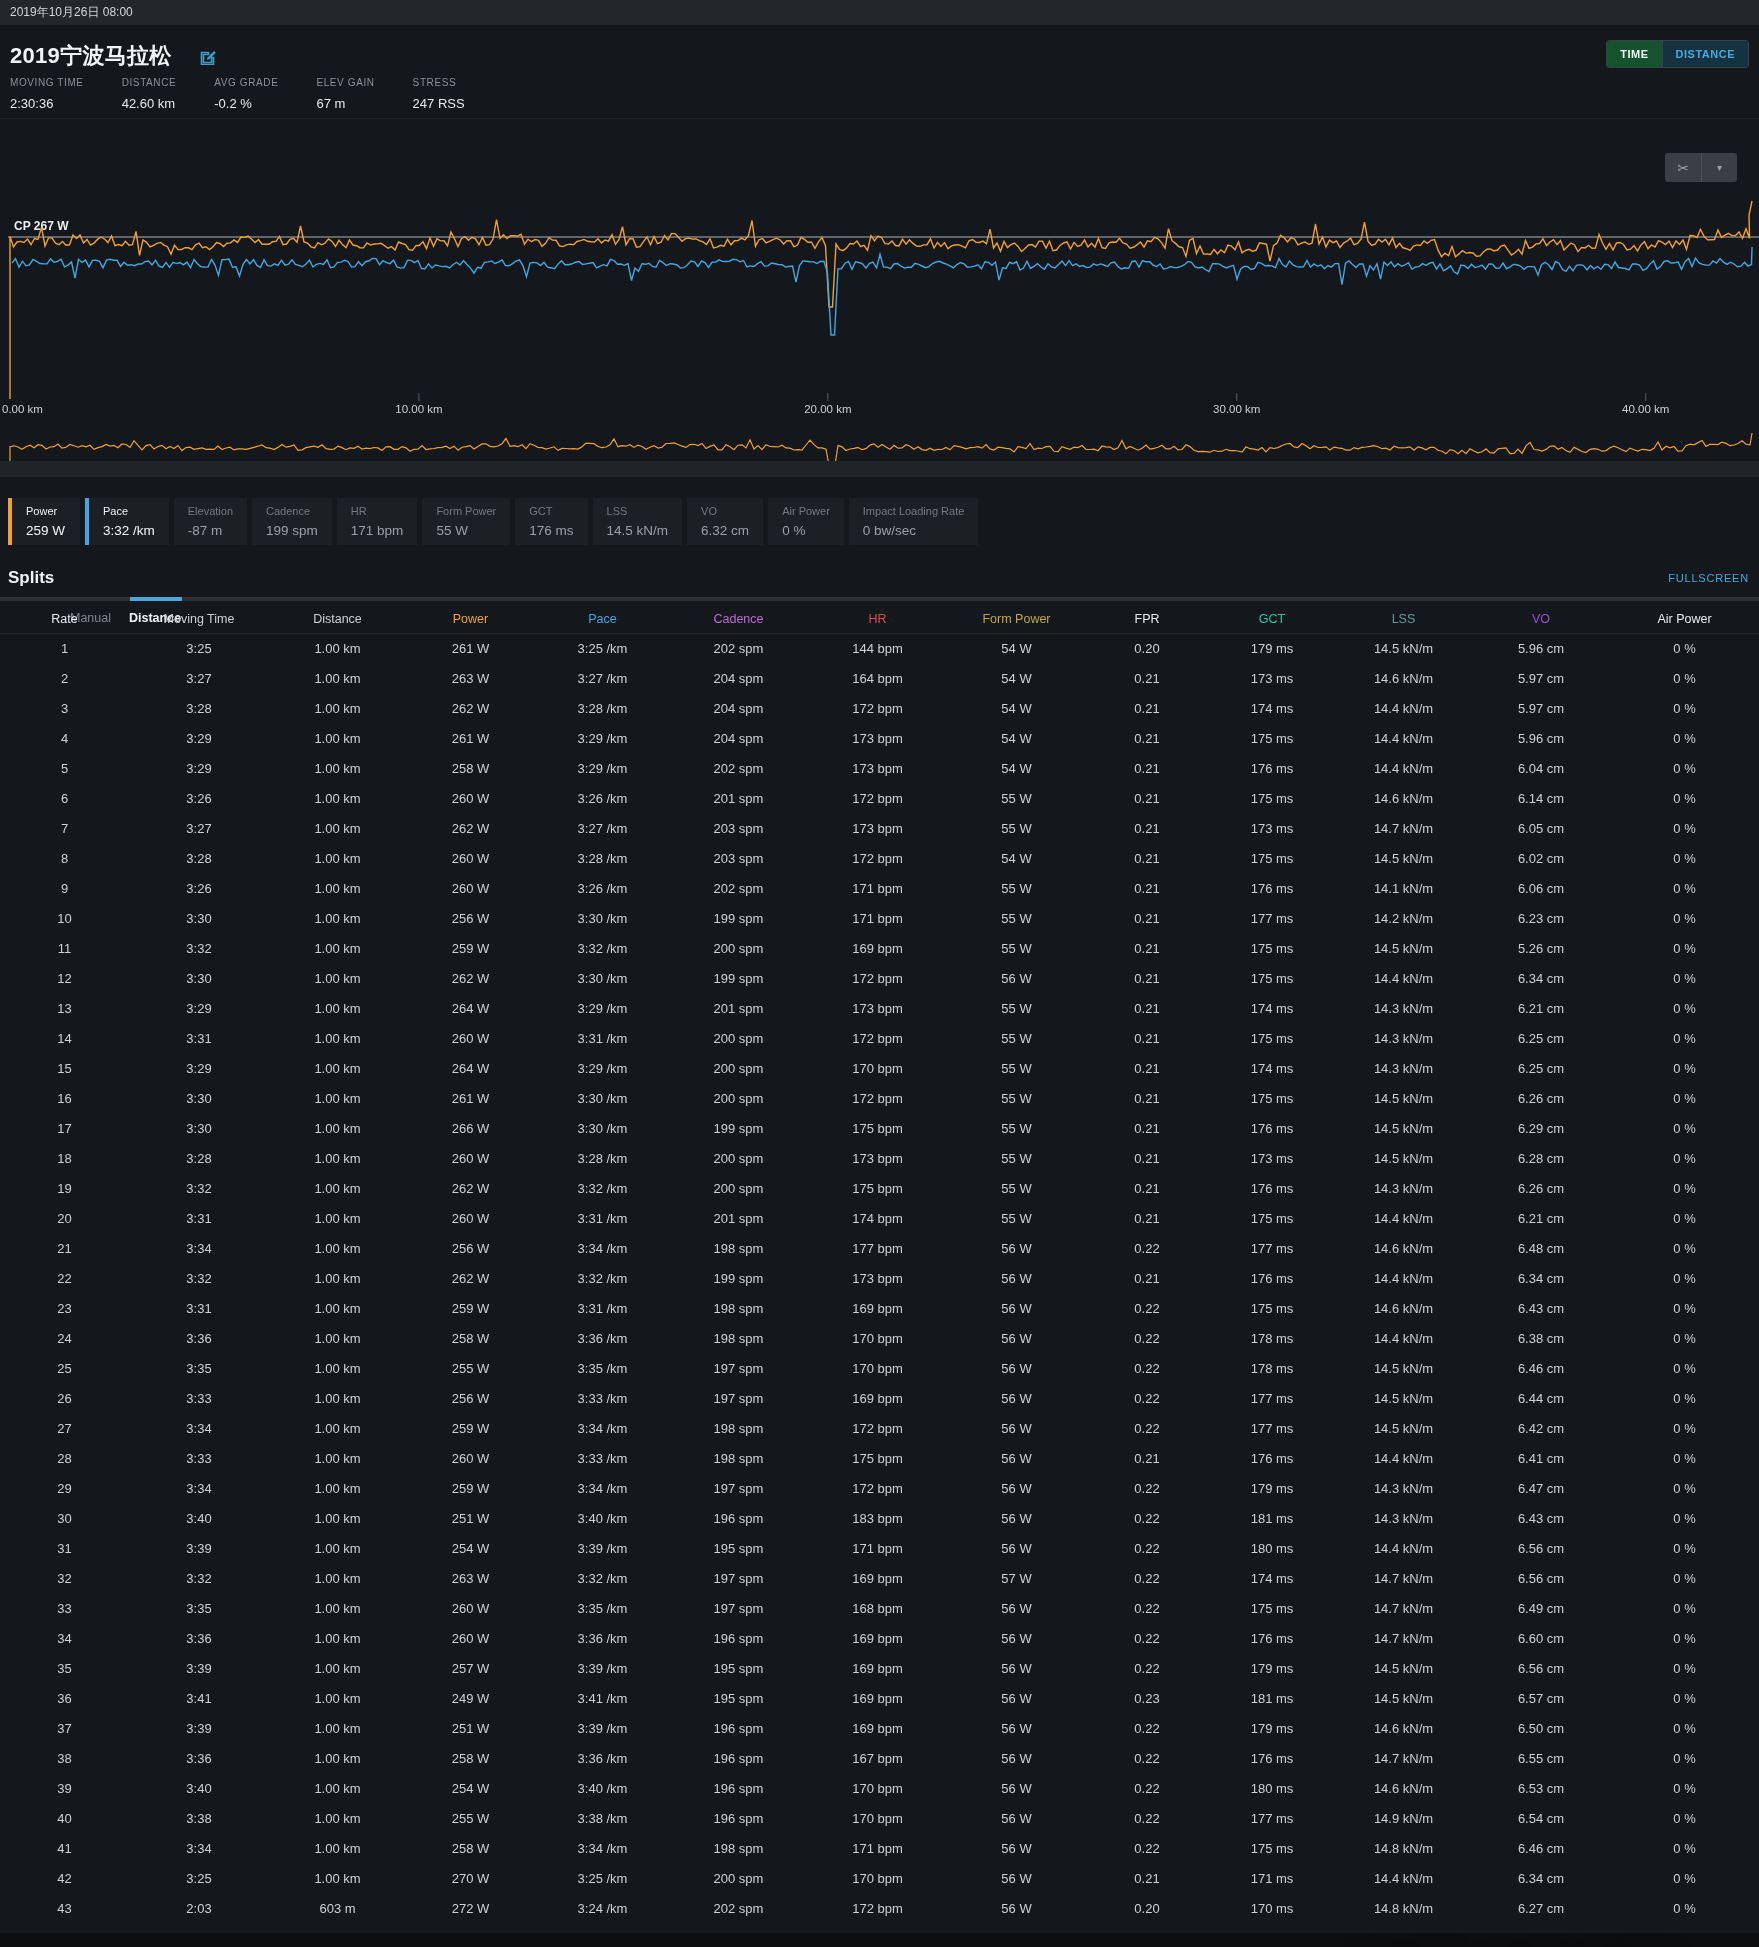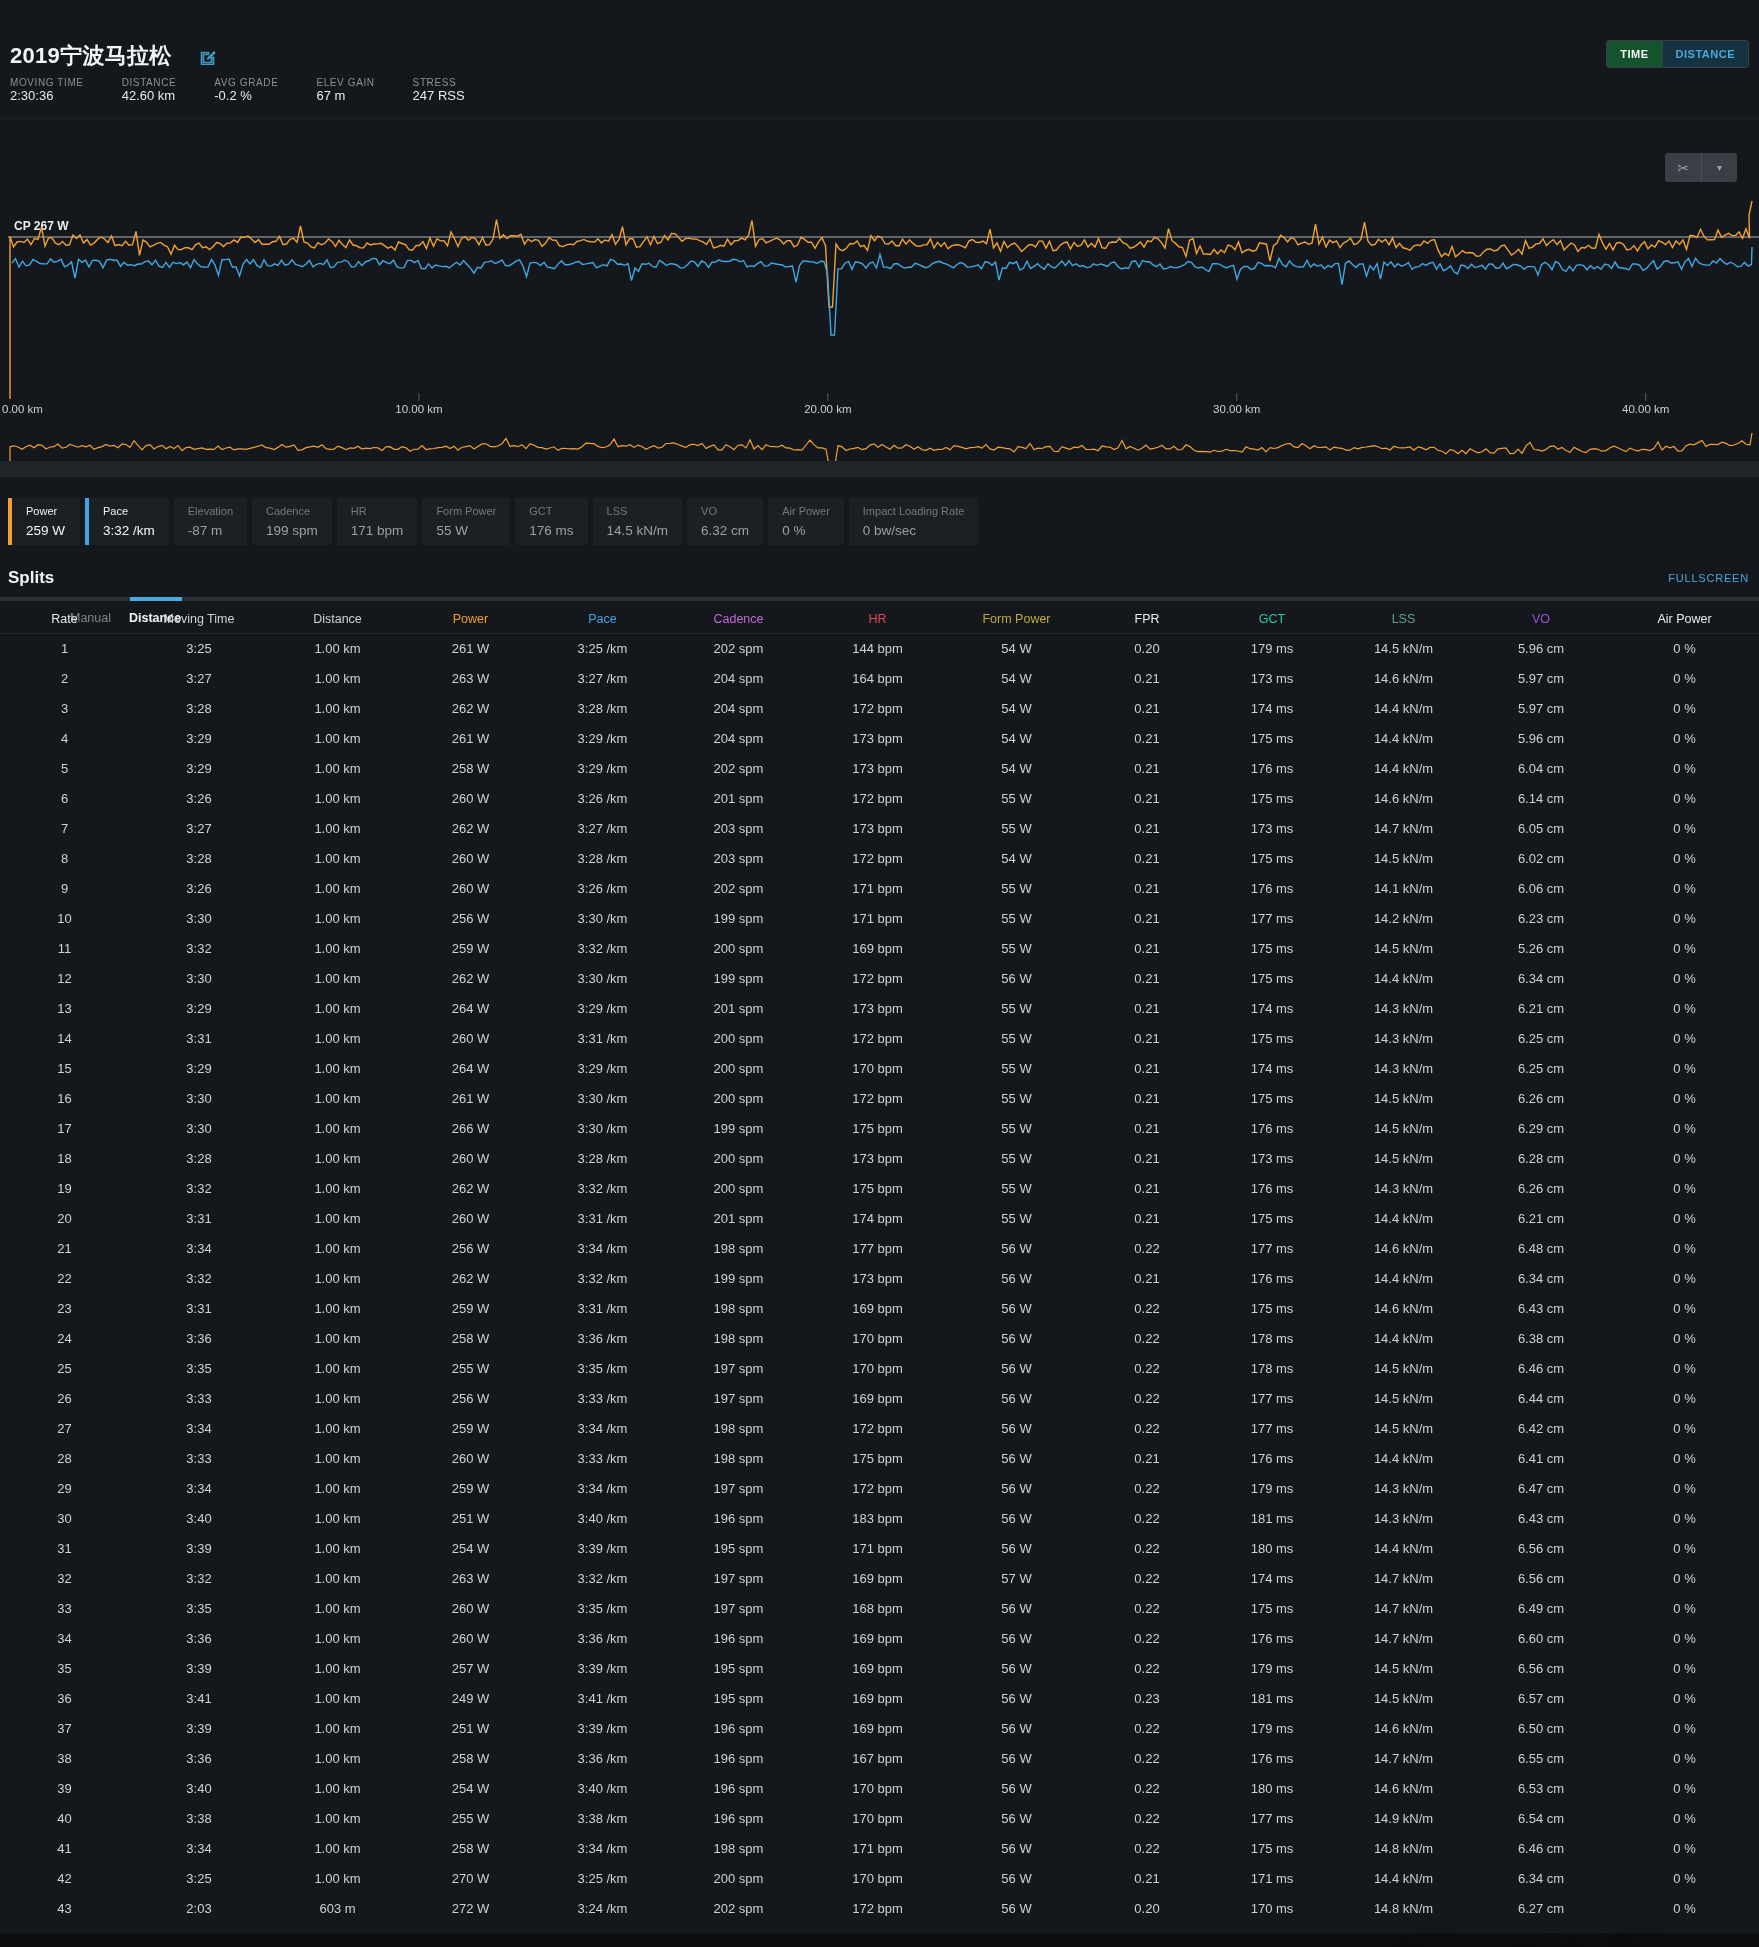--- a/index.html
+++ b/index.html
@@ -13,21 +13,21 @@
   .header { position:absolute; left:0; top:25px; width:100%; height:93px; background:#14171b; }
   .title-row { position:absolute; left:10px; top:16px; display:flex; align-items:center; gap:28px; }
   .activity-title { font-size:22px; font-weight:bold; color:#f2f4f5; letter-spacing:.3px; }
   .edit-icon { width:17px; height:17px; cursor:pointer; }
   .view-toggle { position:absolute; right:10px; top:15px; display:flex; border:1px solid #3a4046; border-radius:3px; overflow:hidden; }
   .view-toggle .seg { padding:7px 13px; font-size:11px; font-weight:bold; letter-spacing:.5px; cursor:pointer;
                       background:#14532d; color:#f4f6f7; }
   .view-toggle .seg.active { background:#143240; color:#4aa9da; border-left:1px solid #3a4046; }
   .stats-row { position:absolute; left:10px; top:52px; display:flex; gap:38px; }
   .stat .lbl { font-size:10px; color:#8b9197; letter-spacing:.6px; }
-  .stat .val { font-size:13px; color:#e8eaec; margin-top:0; }
+  .stat .val { font-size:13px; color:#e8eaec; margin-top:8px; }
 
   .chart-section { position:absolute; left:0; top:118px; width:100%; height:380px; border-top:1px solid #1d2126; }
   .crop-group { position:absolute; right:22px; top:34px; display:flex; background:#3a3f45; border-radius:3px; overflow:hidden; }
   .crop-group .g { width:36px; height:29px; display:flex; align-items:center; justify-content:center;
                    color:#9aa0a5; font-size:14px; cursor:pointer; }
   .crop-group .g + .g { border-left:1px solid #4a5056; }
   .main-chart { position:absolute; left:0; top:0; width:1759px; height:300px; }
   .mini-chart { position:absolute; left:0; top:306px; width:1759px; height:56px; }
   .nav-track  { position:absolute; left:0; top:342px; width:1759px; height:16px; background:#1f2428; }
 
@@ -59,20 +59,23 @@
   .watermark { position:absolute; left:1360px; top:1948px; font-size:47px; font-weight:bold; color:#ffffff;
                letter-spacing:3px; white-space:nowrap; z-index:50;
                text-shadow:0 2px 8px rgba(0,0,0,.9), 0 0 22px rgba(0,0,0,.65); }
   .footer-strip { position:absolute; left:0; top:1933px; width:100%; height:14px; background:#0c0e10; }
 </style>
 </head>
 <body>
 
 <div class="app">
 
+  <div class="top-bar">
+    <span>2019年10月26日 08:00</span>
+  </div>
 
   <div class="header">
     <div class="title-row">
       <span class="activity-title">2019宁波马拉松</span>
       <svg class="edit-icon" viewBox="0 0 17 17">
         <path d="M1.5 4.5h7v2h-5v8h8v-5h2v7h-12z" fill="none" stroke="#3e9dc4" stroke-width="1.6"></path>
         <path d="M7.5 9.5 L14 3 l1.8 1.8 L9.3 11.3 l-2.6.8z" fill="#3e9dc4"></path>
       </svg>
     </div>
     <div class="view-toggle" id="viewToggle">

